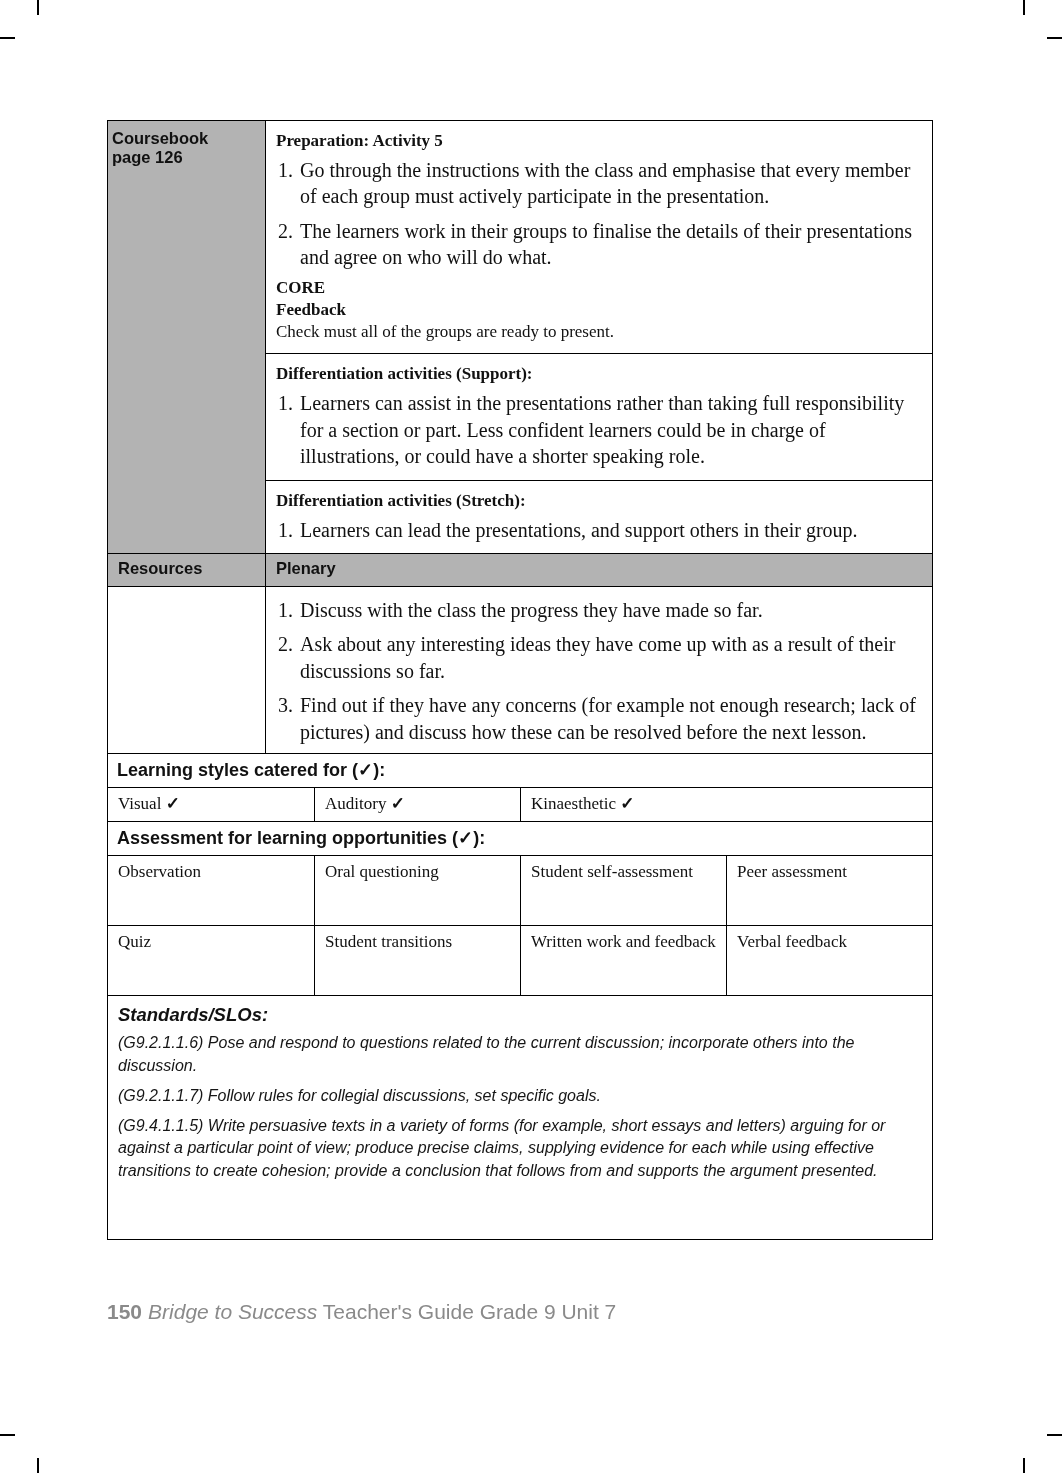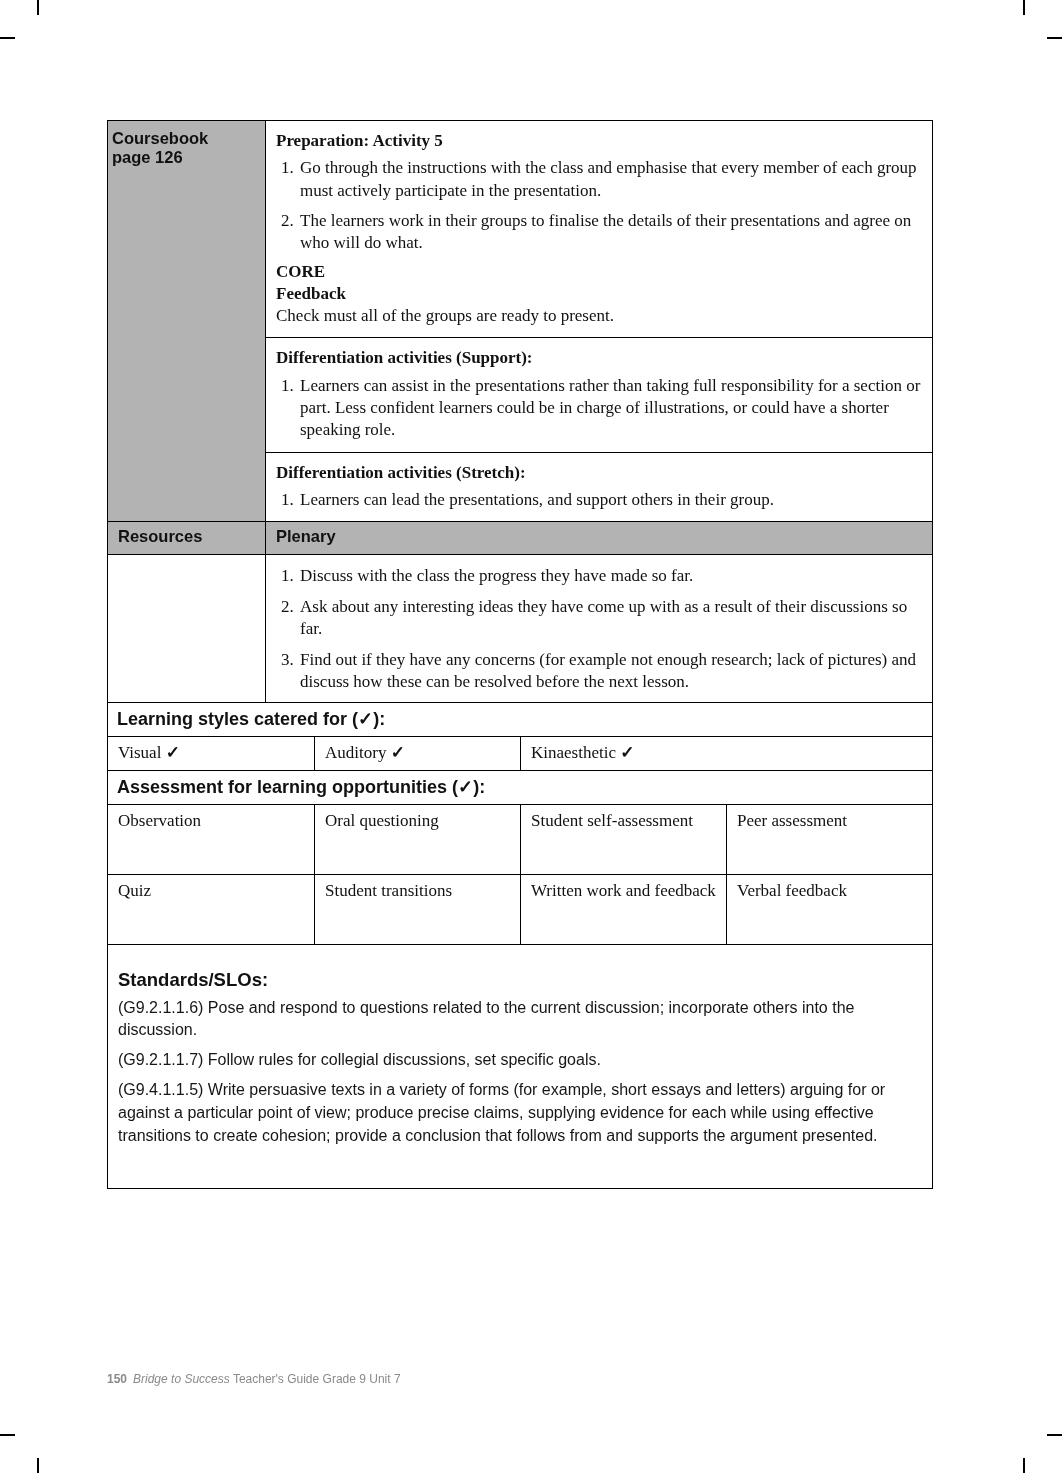--- a/index.html
+++ b/index.html
@@ -27,21 +27,21 @@
   .sans-bold { font-family:"Liberation Sans", sans-serif; font-weight:700; font-size:16.5px; }
   .serif-bold { font-weight:700; font-size:17px; line-height:1.3; }
   .serif-text { font-size:17px; line-height:1.32; }
 
   .block { padding:9px 10px 10px 10px; }
   .block-prep { min-height:200px; }
   .block-support { min-height:101px; }
   .block-stretch { min-height:53px; }
 
   .num-list { margin:5px 0 0 0; padding-left:22px; list-style:decimal outside; }
-  .num-list li { font-size:17px; line-height:1.32; margin-bottom:8px; padding-left:2px; }
+  .num-list li { font-size:20px; line-height:1.32; margin-bottom:8px; padding-left:2px; }
   .num-list li:last-child { margin-bottom:0; }
   .core-label { margin-top:6px; }
 
   .hdr-row { height:33px; }
   .hdr-row .cell-left, .hdr-row .cell-main { padding:5px 10px; }
 
   .plenary-content { min-height:127px; }
   .plenary-content .cell-main { padding:10px 10px 8px 10px; }
 
   .full-head { height:34px; padding:5px 9px; display:block;
@@ -49,31 +49,31 @@
 
   .four-row { }
   .cell4 { flex:0 0 25%; width:25%; padding:5px 10px; border-left:1.5px solid #000; }
   .cell4:first-child { border-left:none; }
   .styles-row { height:34px;font-family:Liberation Serif, serif; }
   .styles-row .cell4 { font-size:17px; }
   .assess-row { height:70px; }
   .assess-row .cell4 { font-size:17px; line-height:1.3; }
   .check { font-weight:700; }
 
-  .standards { display:block; padding:24px 10px 16px 10px; min-height:244px; }
+  .standards { display:block; padding:8px 10px 16px 10px; min-height:244px;font-style:italic; }
   .standards-title { font-family:"Liberation Sans", sans-serif; font-weight:700; font-size:18.5px; margin-bottom:6px; }
   .standards p.para {
     font-family:"Liberation Sans", sans-serif; font-size:16px; line-height:1.43;
     margin-bottom:7px; color:#161616;
   }
   .standards p.para:last-child { margin-bottom:0; }
 
   .footer {
-    position:absolute; left:107px; top:1372px;
-    font-family:"Liberation Sans", sans-serif; font-size:12px; color:#8a8a8a;
+    position:absolute; left:107px; top:1300px;
+    font-family:"Liberation Sans", sans-serif; font-size:21px; color:#8a8a8a;
   }
   .footer .pg-num { font-weight:700; margin-right:6px; }
   .footer .book-title { font-style:italic; }
 </style>
 </head>
 <body>
 
 <div class="crop" style="left:37px;top:0;width:1.5px;height:15px"></div>
 <div class="crop" style="left:0;top:37px;width:15px;height:1.5px"></div>
 <div class="crop" style="left:1023px;top:0;width:1.5px;height:15px"></div>

